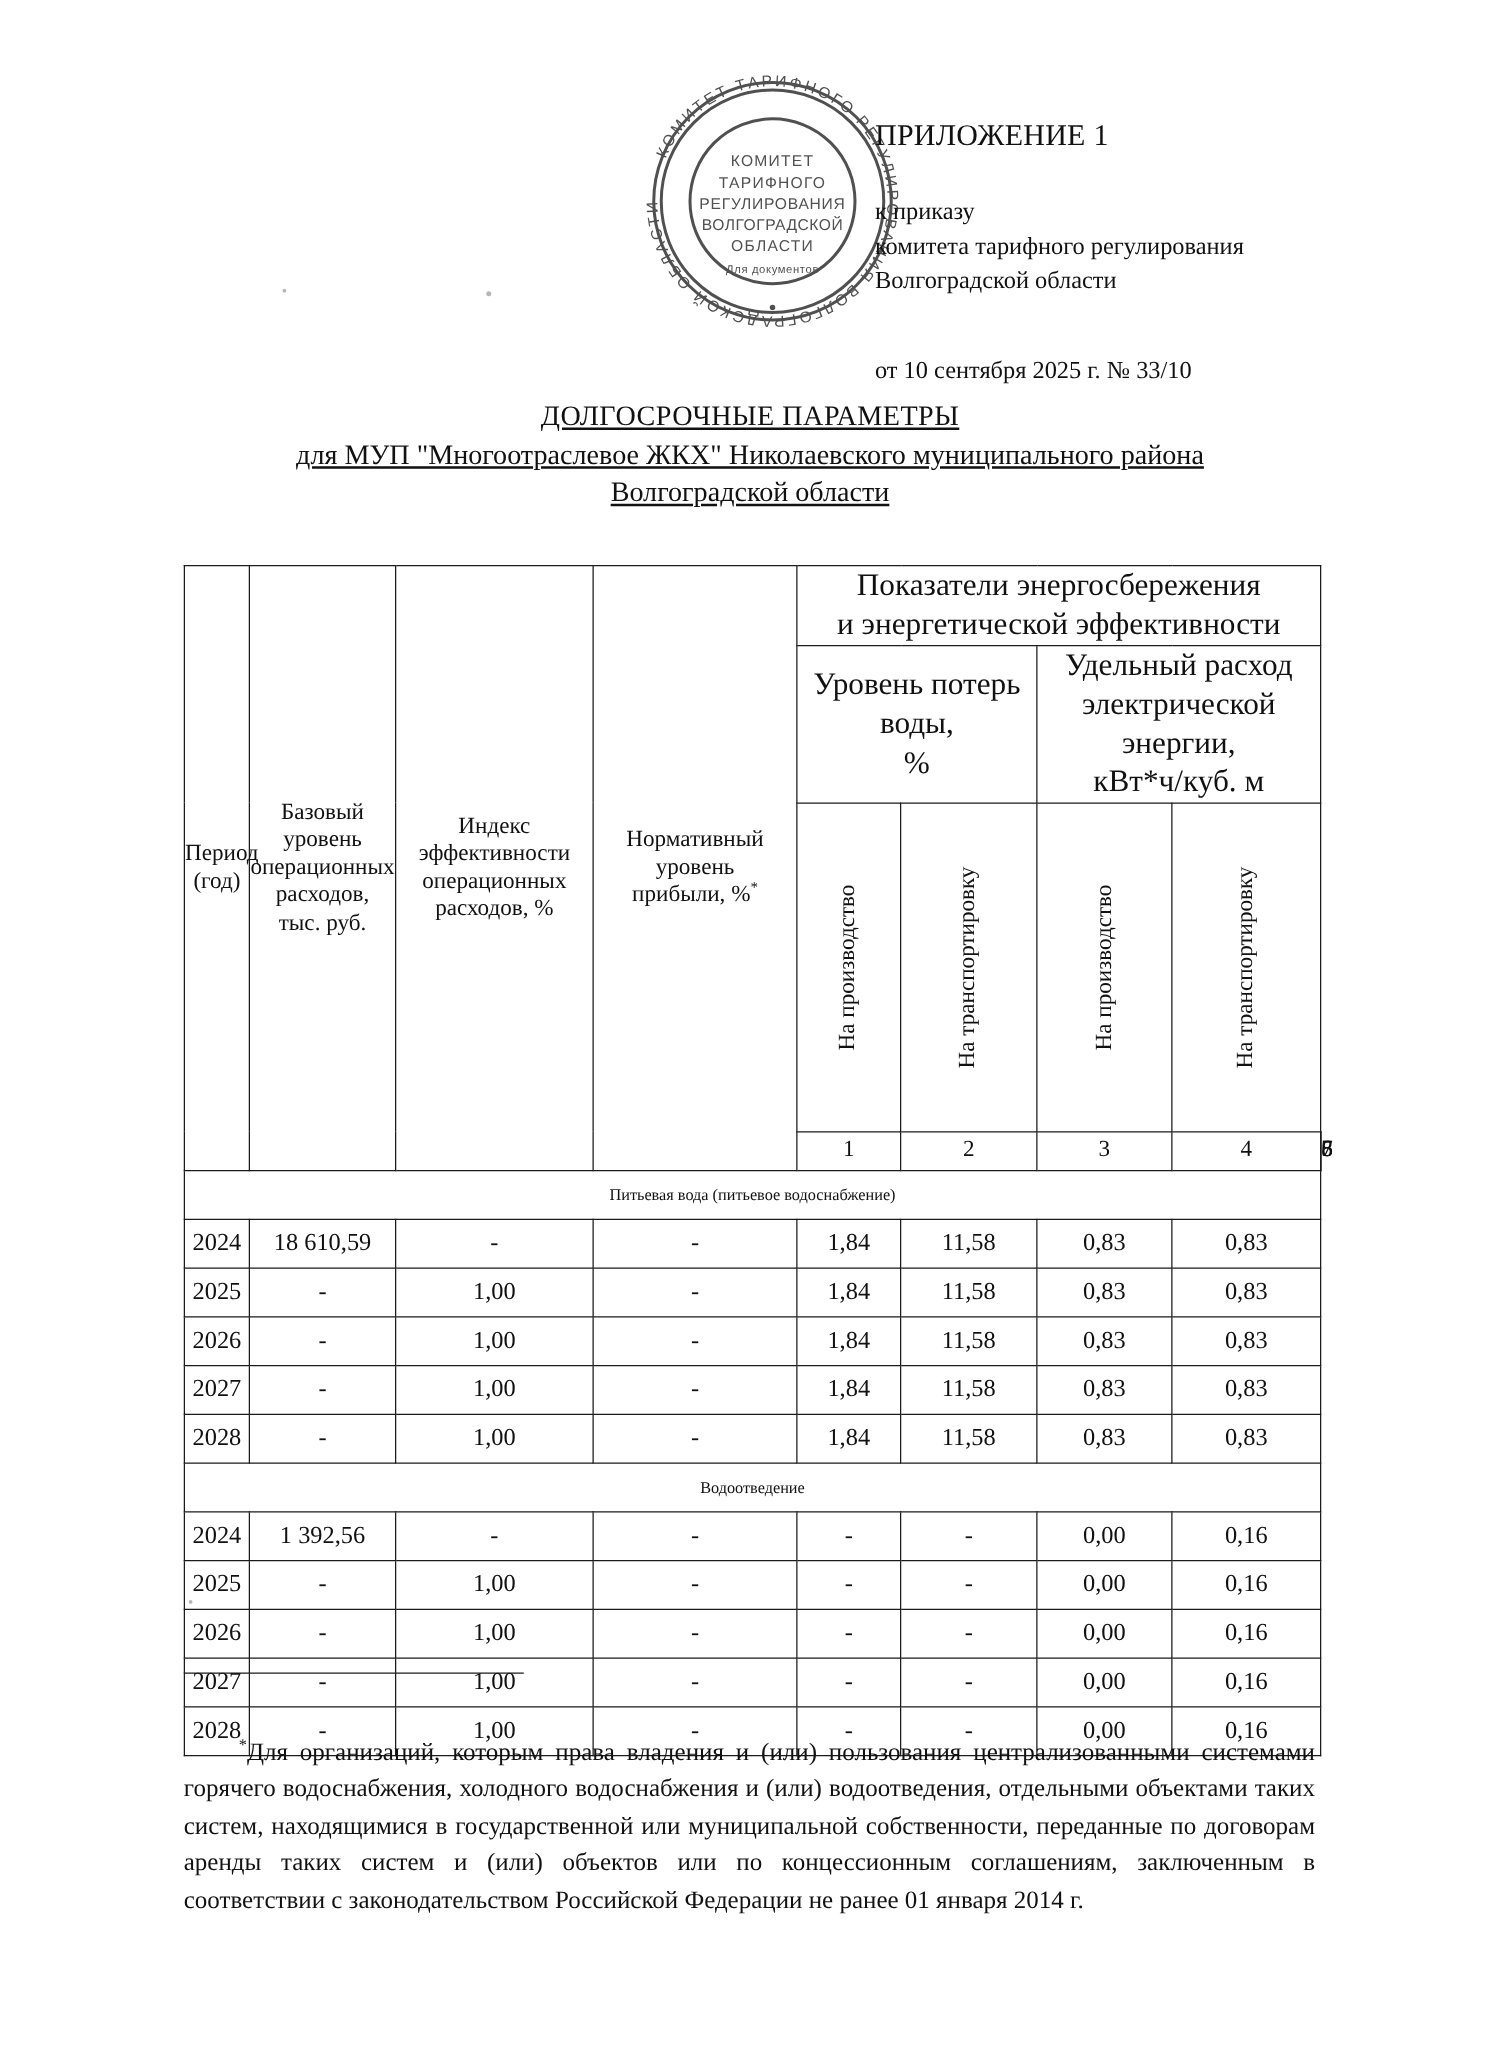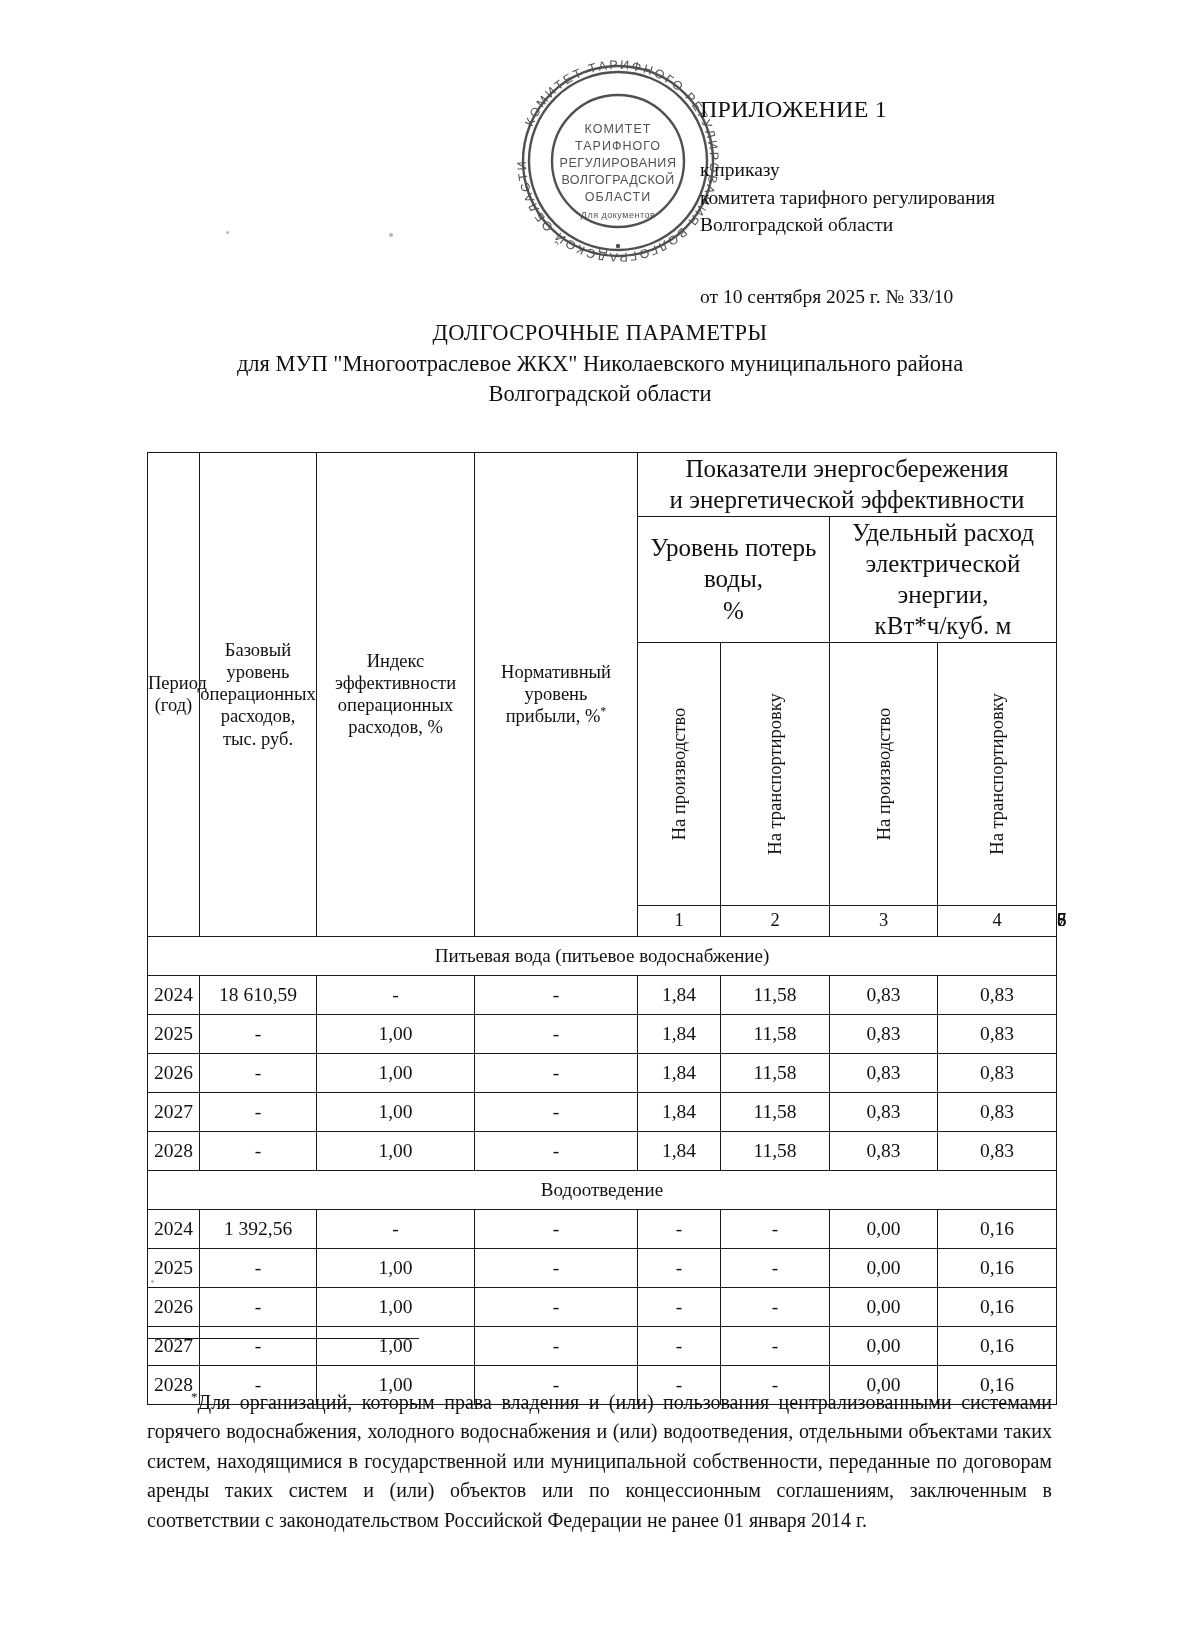--- a/index.html
+++ b/index.html
@@ -62,20 +62,21 @@
 
   
   .doc-title {
     position: absolute;
     left: 100px;
     top: 318px;
     width: 1000px;
     text-align: center;
     font-size: 22.5px;
     line-height: 1.36;
+    text-decoration: underline;
   }
   .doc-title .t1 { letter-spacing: .4px; }
   .doc-title .t-sub { }
 
   
   .tbl-wrap {
     position: absolute;
     left: 147px;
     top: 452px;
     width: 909px;
@@ -115,21 +116,21 @@
     transform: translate(-50%, -50%) rotate(-90deg);
     white-space: nowrap;
     font-size: 18.5px;
   }
   .numrow td {
     height: 30px;
     font-size: 18.5px;
   }
   .sectionrow td {
     height: 38px;
-    font-size: 19px;
+    font-size: 13px;
   }
   .datarow td {
     height: 38px;
     font-size: 19.5px;
   }
   .sup {
     font-size: 12px;
     vertical-align: super;
     line-height: 0;
   }

